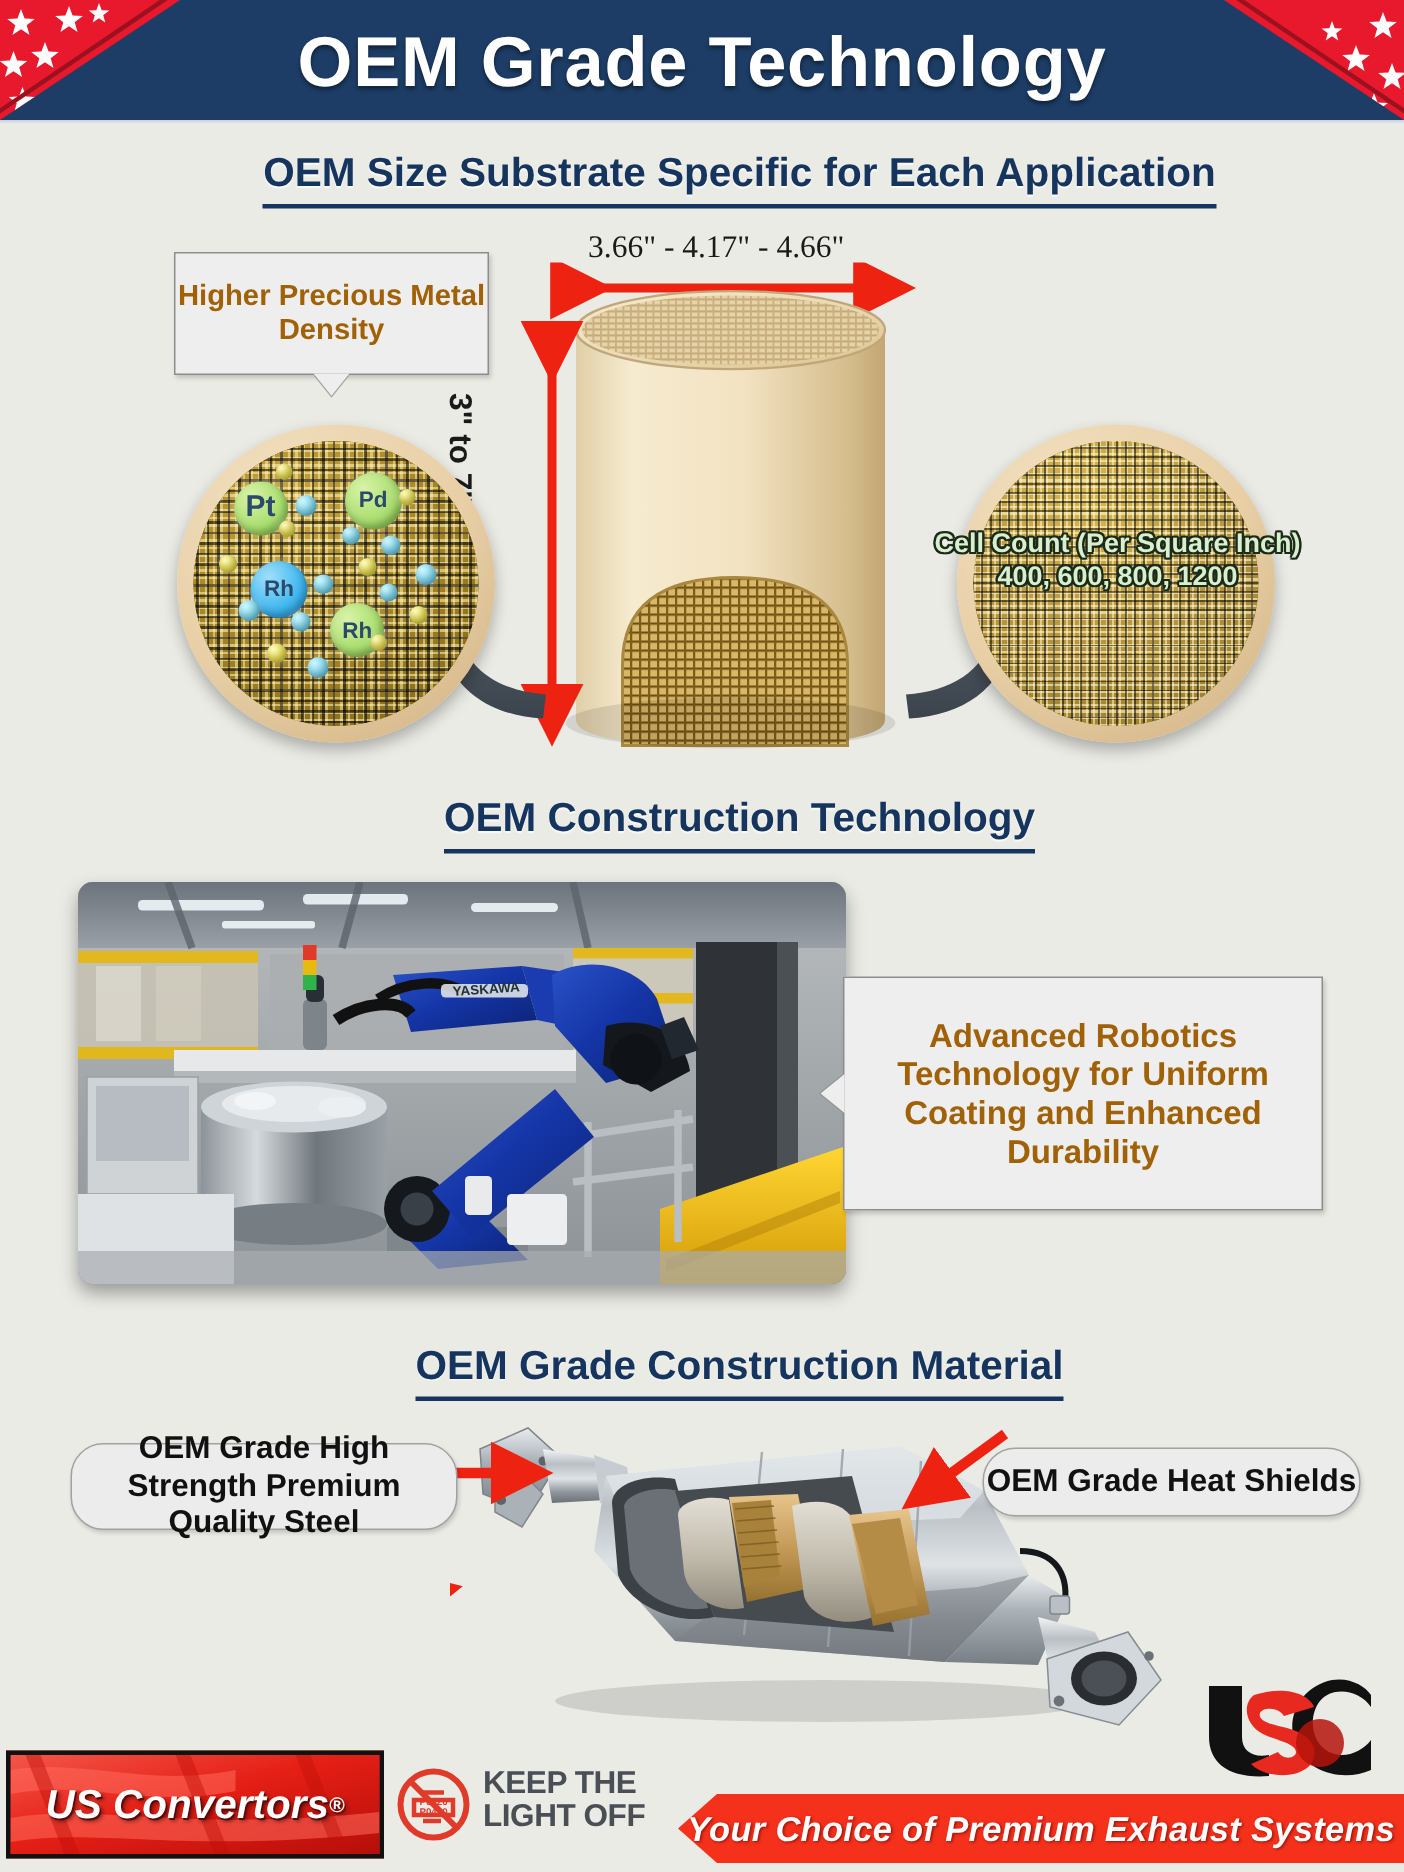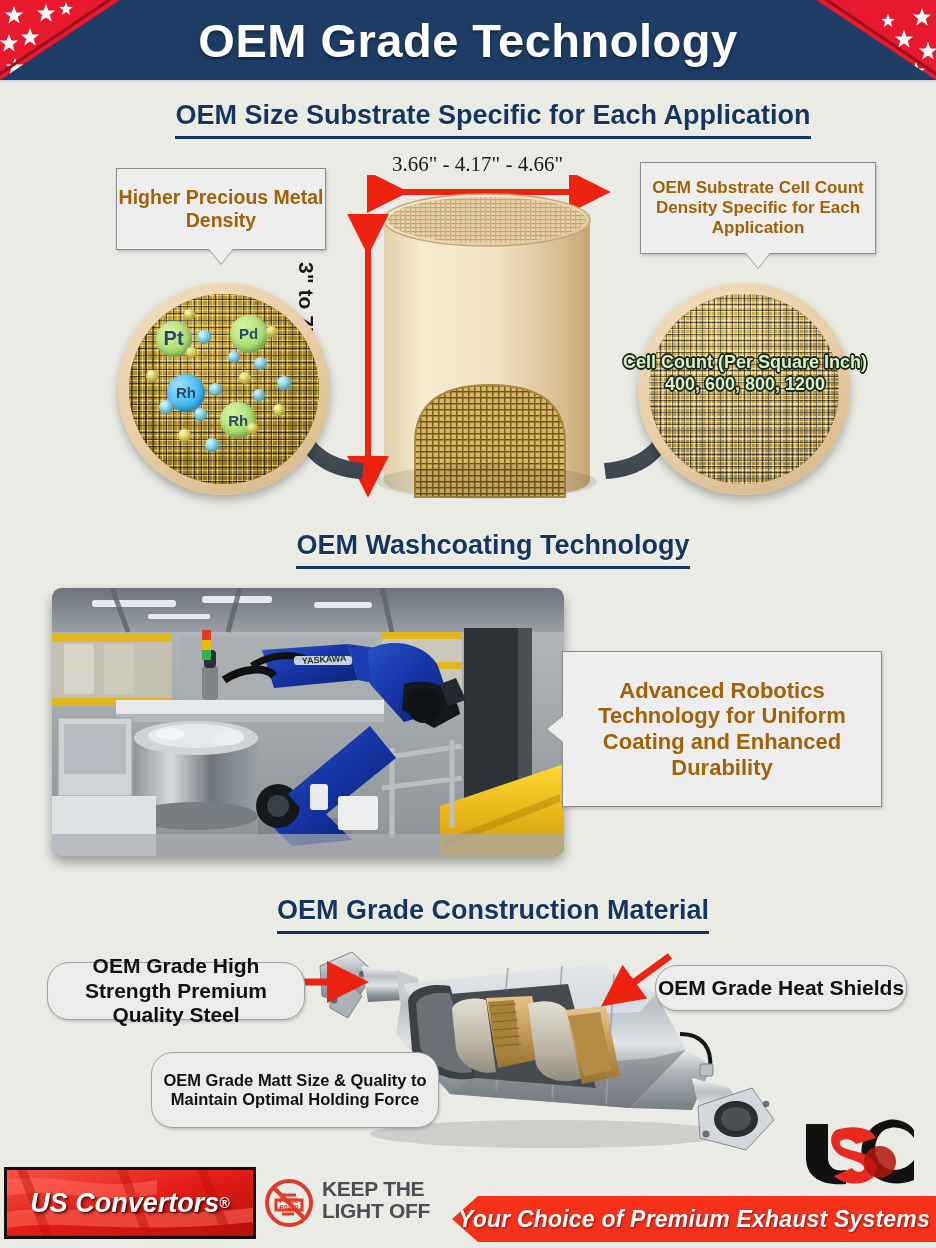--- a/index.html
+++ b/index.html
@@ -335,27 +335,23 @@
   </div>
   <div class="cellcount-text">
     <div>Cell Count (Per Square Inch)</div>
     <div>400, 600, 800, 1200</div>
   </div>
 
   <div class="callout" id="co-precious">
     <span>Higher Precious Metal Density</span>
     <i class="tail tail-down"></i>
   </div>
-  <div class="callout" id="co-cell">
-    <span>OEM Substrate Cell Count Density Specific for Each Application</span>
-    <i class="tail tail-down"></i>
-  </div>
 
   <div class="sec-head" id="head2">
-    <span>OEM Washcoating Technology</span>
+    <span>OEM Construction Technology</span>
   </div>
 
   <div class="photo">
     <svg width="512" height="268" viewBox="0 0 512 268">
       <defs>
         <linearGradient id="ceil" x1="0" y1="0" x2="0" y2="1">
           <stop offset="0%" stop-color="#6d737c"></stop>
             <stop offset="100%" stop-color="#9aa0a6"></stop>
         </linearGradient>
         <linearGradient id="bgfac" x1="0" y1="0" x2="0" y2="1">
@@ -557,23 +553,20 @@
     <line x1="370" y1="18" x2="318" y2="56" stroke="#ee2211" stroke-width="7" marker-end="url(#redArrow2)"></line>
     <line x1="-130" y1="150" x2="-12" y2="124" stroke="#ee2211" stroke-width="7" marker-end="url(#redArrow2)"></line>
   </svg>
 
   <div class="pill" id="pill-steel">
     <span>OEM Grade High Strength Premium Quality Steel</span>
   </div>
   <div class="pill" id="pill-heat">
     <span>OEM Grade Heat Shields</span>
   </div>
-  <div class="pill" id="pill-matt">
-    <span>OEM Grade Matt Size &amp; Quality to Maintain Optimal Holding Force</span>
-  </div>
 
   <div class="footer-logo">
     <svg width="246" height="66" viewBox="0 0 246 66" style="position:absolute;inset:0;">
       <defs>
         <linearGradient id="redfoil" x1="0" y1="0" x2="1" y2="1">
           <stop offset="0%" stop-color="#f4564a"></stop>
             <stop offset="45%" stop-color="#e51f16"></stop>
           <stop offset="100%" stop-color="#b50f09"></stop>
         </linearGradient>
       </defs>

